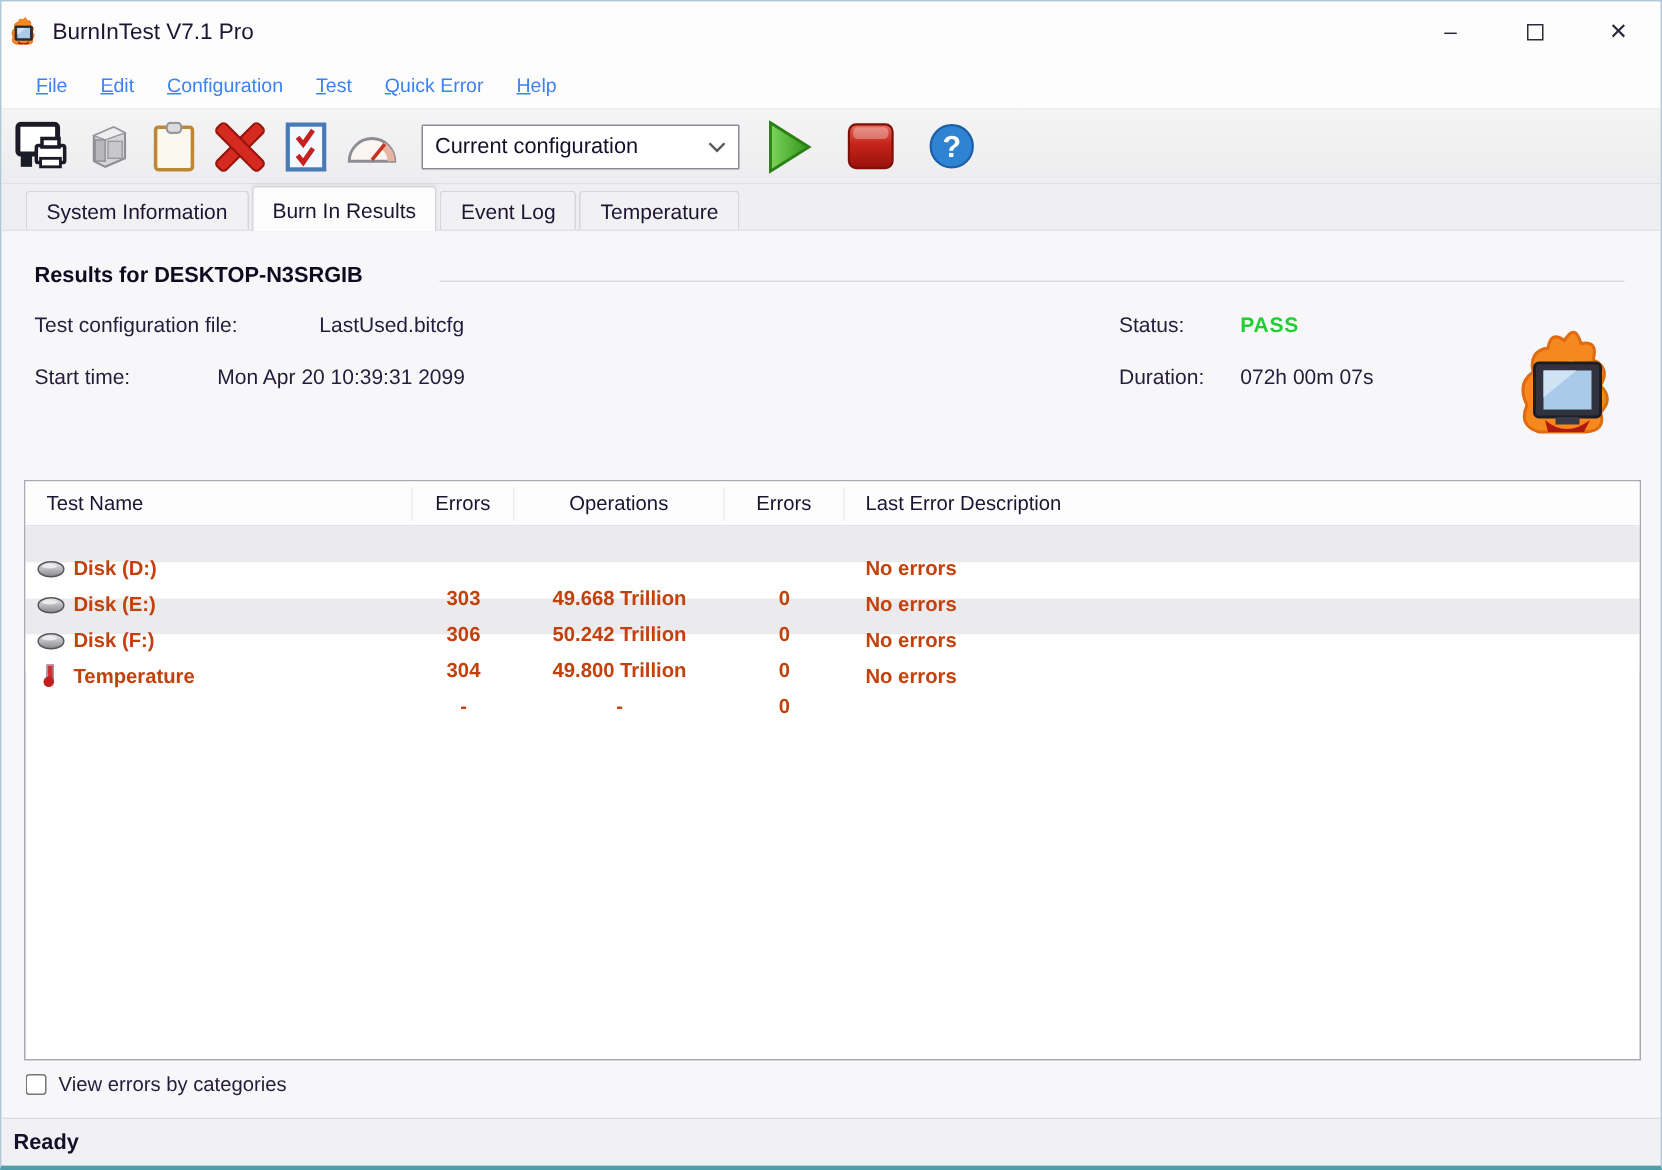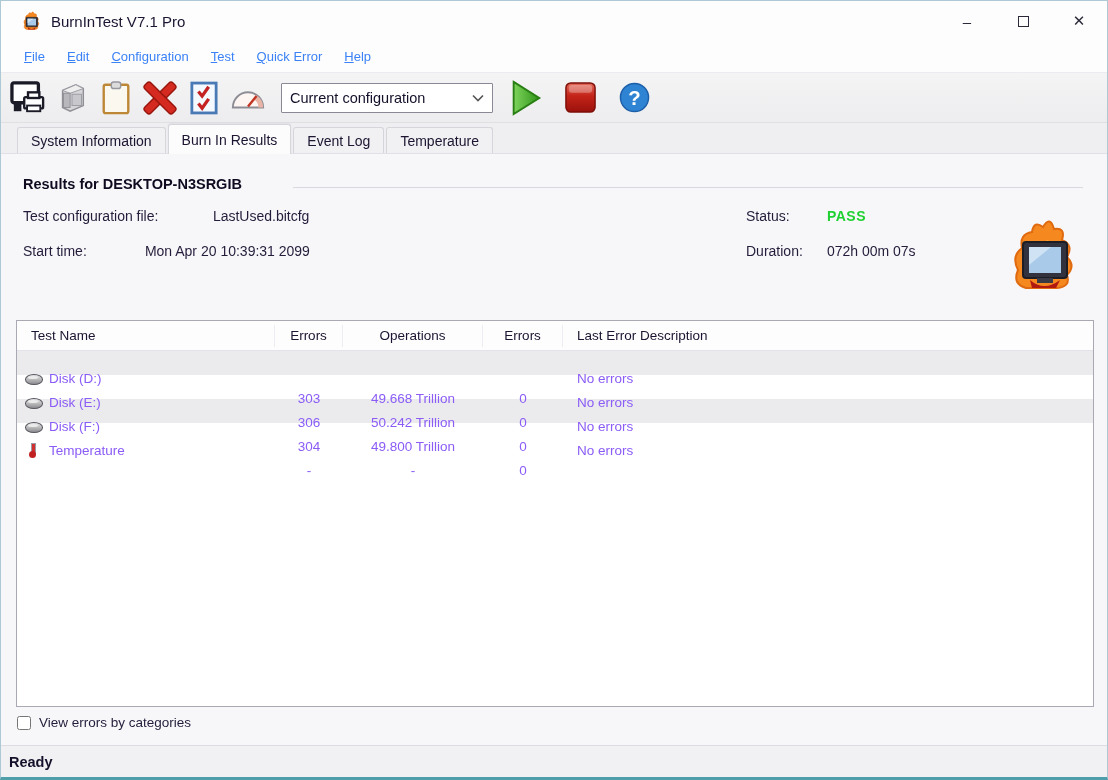--- a/index.html
+++ b/index.html
@@ -6,21 +6,21 @@
   html,body { background:#dfe9ef; }
   body { font-family:"Liberation Sans", sans-serif; color:#221a36; }
 
   .window{
     width:1108px; height:780px; background:#f4f4f6;
     border:1px solid #aec8d6; border-bottom:3px solid #4f9fab;
     display:flex; flex-direction:column; position:relative; overflow:hidden;
   }
 
   
-  .titlebar{ height:40px; background:#fdfdfd; display:flex; align-items:center; padding:0 0 0 20px; flex:0 0 auto; }
+  .titlebar{ height:40px; background:#fdfdfd; display:flex; align-items:center; padding:0 0 0 4px; flex:0 0 auto; }
   .titlebar .app-icon{ width:20px; height:20px; margin-right:10px; }
   .titlebar .title{ font-size:15px; color:#1c1430; }
   .win-controls{ margin-left:auto; display:flex; height:100%; }
   .win-btn{ width:56px; display:flex; align-items:center; justify-content:center; font-size:15px; color:#2a2a3a; cursor:default; }
   .win-btn .sq{ width:11px; height:11px; border:1.5px solid #2a2a3a; display:block; }
 
   
   .menubar{ height:32px; background:#fdfdfd; display:flex; align-items:center; gap:0; padding-left:12px; flex:0 0 auto; border-bottom:1px solid #ececf0;}
   .menu-item{ display:inline-block; font-size:13px; padding:4px 11px; color:#3b82f6; }
   .menu-item::first-letter{ text-decoration:underline; }
@@ -56,21 +56,21 @@
   
   .rtable{ position:absolute; left:15px; top:166px; width:1078px; height:387px; background:#fff; border:1px solid #a9a9b4; display:flex; flex-direction:column; font-size:13.5px; }
   .thead{ display:grid; grid-template-columns:258px 68px 140px 80px 1fr; height:30px; align-items:center; background:#fdfdfe; border-bottom:1px solid #e2e2ea; flex:0 0 auto;}
   .thead .hc{ padding:0 6px; color:#1c1430; height:22px; line-height:22px; border-right:1px solid #ececf2; }
   .thead .hc:last-child{ border-right:none; }
   .hc.left{ text-align:left; padding-left:14px; }
   .hc.center{ text-align:center; }
   .tbody{ flex:1; overflow:hidden; }
   .trow{ display:grid; grid-template-columns:258px 68px 140px 80px 1fr; height:24px; align-items:center; background:#fff; }
   .trow.alt{ background:#ebebee; }
-  .trow .c{ padding:0 6px; white-space:nowrap; color:#8b5cf6; }
+  .trow .c{ padding:0 6px; white-space:nowrap; color:#c2410c;font-weight:bold; }
   .trow .c.name{ padding-left:8px; display:flex; align-items:center; }
   .trow .c.center{ text-align:center;margin-top:40px; }
   .trow .c.last{ padding-left:14px; }
 
   .ricon{ display:inline-block; position:relative; width:19px; height:15px; margin-right:5px; flex:0 0 auto; }
   .ricon.disk::before{ content:''; position:absolute; left:0; top:3px; width:16px; height:9px;
       background:linear-gradient(#e6e6e6,#8d8d92); border:1px solid #55555e; border-radius:50%/48%; }
   .ricon.disk::after{ content:''; position:absolute; left:3px; top:5px; width:10px; height:3px; background:#f2f2f2; border-radius:50%; opacity:.8;}
   .ricon.temperature::before{ content:''; position:absolute; left:6px; top:0px; width:3px; height:10px; background:#d03030; border:1px solid #9a9aa4; }
   .ricon.temperature::after{ content:''; position:absolute; left:4px; top:8px; width:7px; height:7px; background:#c22020; border-radius:50%; }

